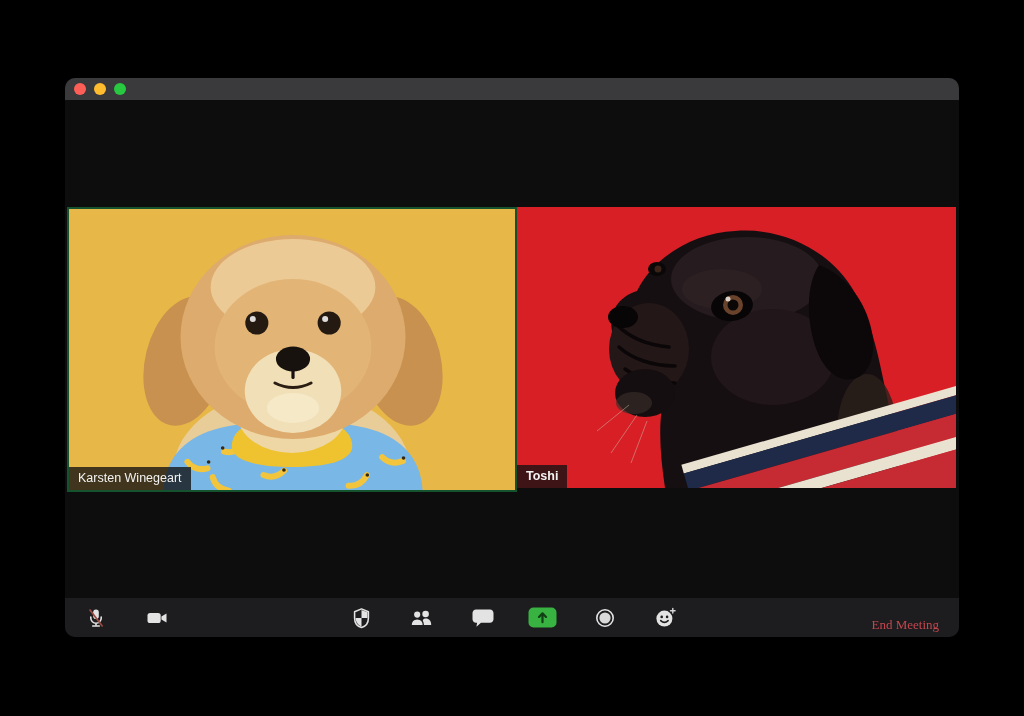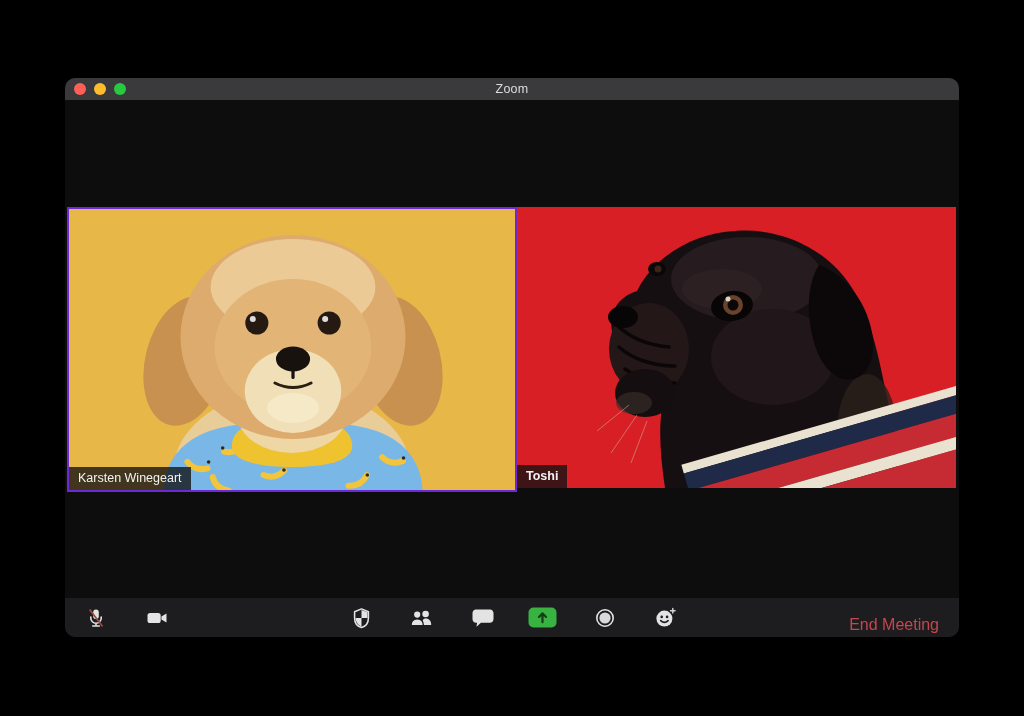--- a/index.html
+++ b/index.html
@@ -16,46 +16,45 @@
   .tl{width:12px;height:12px;border-radius:50%;display:inline-block;}
   .tl.red{background:#ff5f57;}
   .tl.yellow{background:#febc2e;}
   .tl.green{background:#28c840;}
   .titletext{width:100%;text-align:center;color:#dcdcdc;font-size:12.5px;letter-spacing:.2px;}
 
   
   .stage{position:absolute;left:0;top:22px;right:0;bottom:39px;background:#0d0d0e;}
   .tile{position:absolute;top:107px;height:281px;overflow:hidden;background:#222;}
   .tile svg{display:block;width:100%;height:100%;}
-  .tile.active{border:2px solid #6d28d9;}
+  .tile.active{border:2px solid #14532d;}
   .tile-karsten{left:2px;width:446px;background:#e7b747;}
   .tile-toshi{left:452px;width:439px;background:#d91f26;font-weight:bold;}
   .nametag{position:absolute;left:0;bottom:0;background:rgba(18,18,18,.78);color:#f2f2f2;
     font-size:12.5px;padding:4px 9px 5px 9px;line-height:14px;white-space:nowrap;}
 
   
   .toolbar{position:absolute;left:0;right:0;bottom:0;height:39px;background:#1d1d1f;}
   .tbtn{position:absolute;top:0;width:40px;height:39px;background:none;border:none;padding:0;
     display:flex;align-items:center;justify-content:center;cursor:pointer;}
   .tbtn svg{display:block;}
   .end{position:absolute;right:20px;top:0;height:53px;background:none;border:none;padding:0;
-    color:#c4464e;font-size:16px;font-family:Liberation Sans, sans-serif;cursor:pointer;}
+    color:#c4464e;font-size:13px;font-family:Liberation Serif, serif;cursor:pointer;}
 </style>
 </head>
 <body>
 
 <div class="window">
 
   <div class="titlebar">
     <div class="traffic">
       <span class="tl red"></span>
       <span class="tl yellow"></span>
       <span class="tl green"></span>
     </div>
-    <div class="titletext">Zoom</div>
   </div>
 
   <div class="stage">
 
     <div class="tile tile-karsten active">
       <svg viewBox="0 0 444 281" preserveAspectRatio="none">
         <rect x="0" y="0" width="444" height="281" fill="#e7b747"></rect>
 
         <ellipse cx="222" cy="262" rx="118" ry="82" fill="#e9cd98"></ellipse>
 

